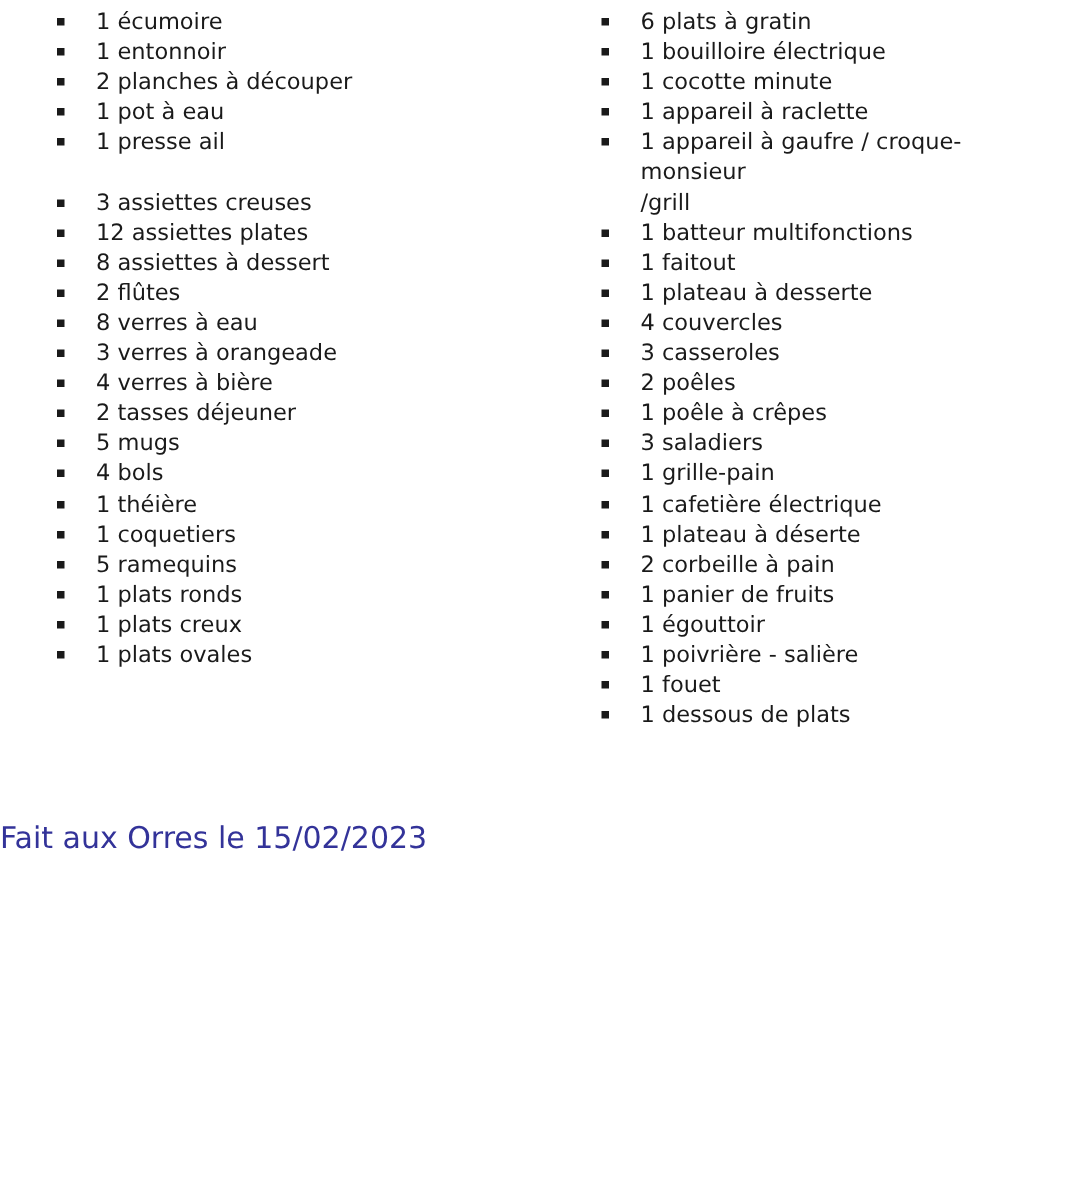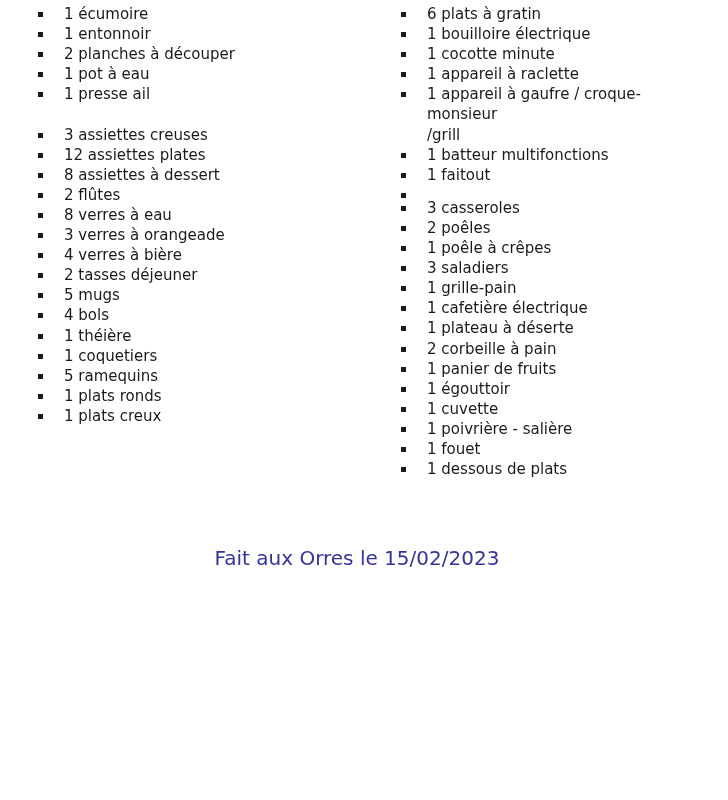--- a/index.html
+++ b/index.html
@@ -39,21 +39,20 @@
   .label {
     margin-left: 21px;
     white-space: pre-line;
   }
   .date-line {
     position: absolute;
     top. : 0;
     top: 546px;
     left: 0;
     width: 714px;
-    text-align: center;
     color: #333399;
     font-size: 20px;
     line-height: 24px;
   }
 </style>
 </head>
 <body>
 
 <div class="page">
   <div class="col col-left">
@@ -133,20 +132,24 @@
           <span class="label">5 ramequins</span>
         </div>
         <div class="item">
           <span class="bullet"></span>
           <span class="label">1 plats ronds</span>
         </div>
         <div class="item">
           <span class="bullet"></span>
           <span class="label">1 plats creux</span>
         </div>
+        <div class="item">
+          <span class="bullet"></span>
+          <span class="label">1 plats ovales</span>
+        </div>
       </div>
     </div>
   <div class="col col-right">
       <div class="group">
         <div class="item">
           <span class="bullet"></span>
           <span class="label">6 plats à gratin</span>
         </div>
         <div class="item">
           <span class="bullet"></span>
@@ -168,20 +171,25 @@
         <div class="item">
           <span class="bullet"></span>
           <span class="label">1 batteur multifonctions</span>
         </div>
         <div class="item">
           <span class="bullet"></span>
           <span class="label">1 faitout</span>
         </div>
         <div class="item">
           <span class="bullet"></span>
+          <span class="label">1 plateau à desserte</span>
+        </div>
+        <div class="item">
+          <span class="bullet"></span>
+          <span class="label">4 couvercles</span>
         </div>
         <div class="item">
           <span class="bullet"></span>
           <span class="label">3 casseroles</span>
         </div>
         <div class="item">
           <span class="bullet"></span>
           <span class="label">2 poêles</span>
         </div>
         <div class="item">
@@ -208,24 +216,20 @@
           <span class="bullet"></span>
           <span class="label">2 corbeille à pain</span>
         </div>
         <div class="item">
           <span class="bullet"></span>
           <span class="label">1 panier de fruits</span>
         </div>
         <div class="item">
           <span class="bullet"></span>
           <span class="label">1 égouttoir</span>
-        </div>
-        <div class="item">
-          <span class="bullet"></span>
-          <span class="label">1 cuvette</span>
         </div>
         <div class="item">
           <span class="bullet"></span>
           <span class="label">1 poivrière - salière</span>
         </div>
         <div class="item">
           <span class="bullet"></span>
           <span class="label">1 fouet</span>
         </div>
         <div class="item">

